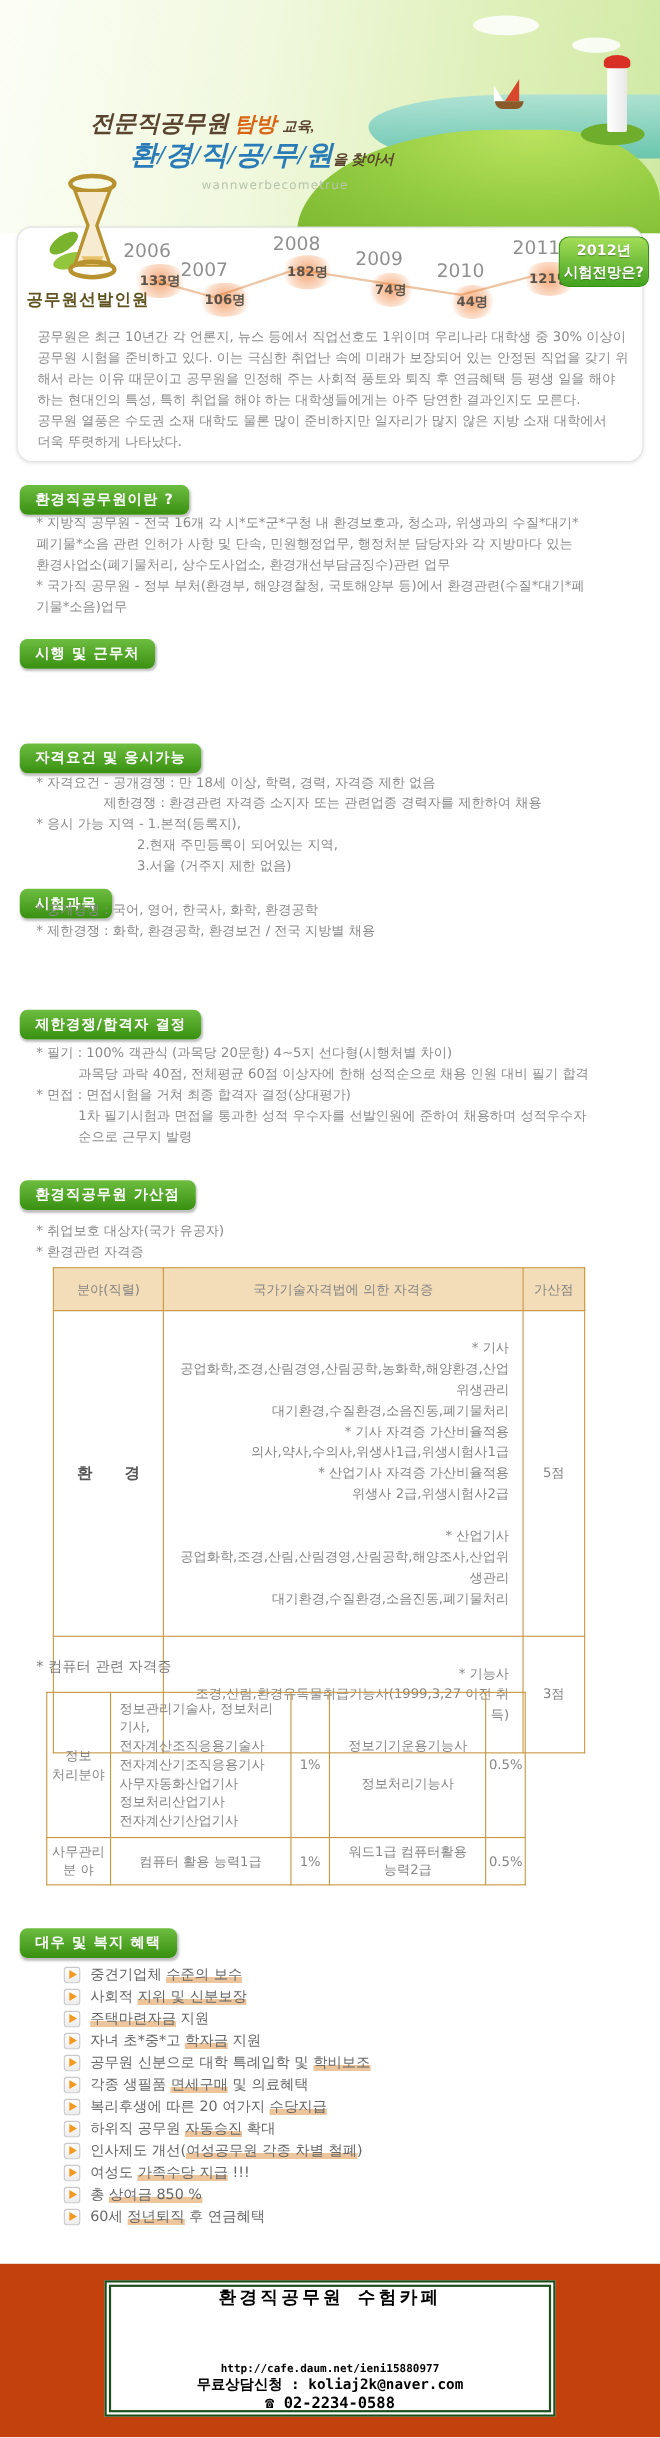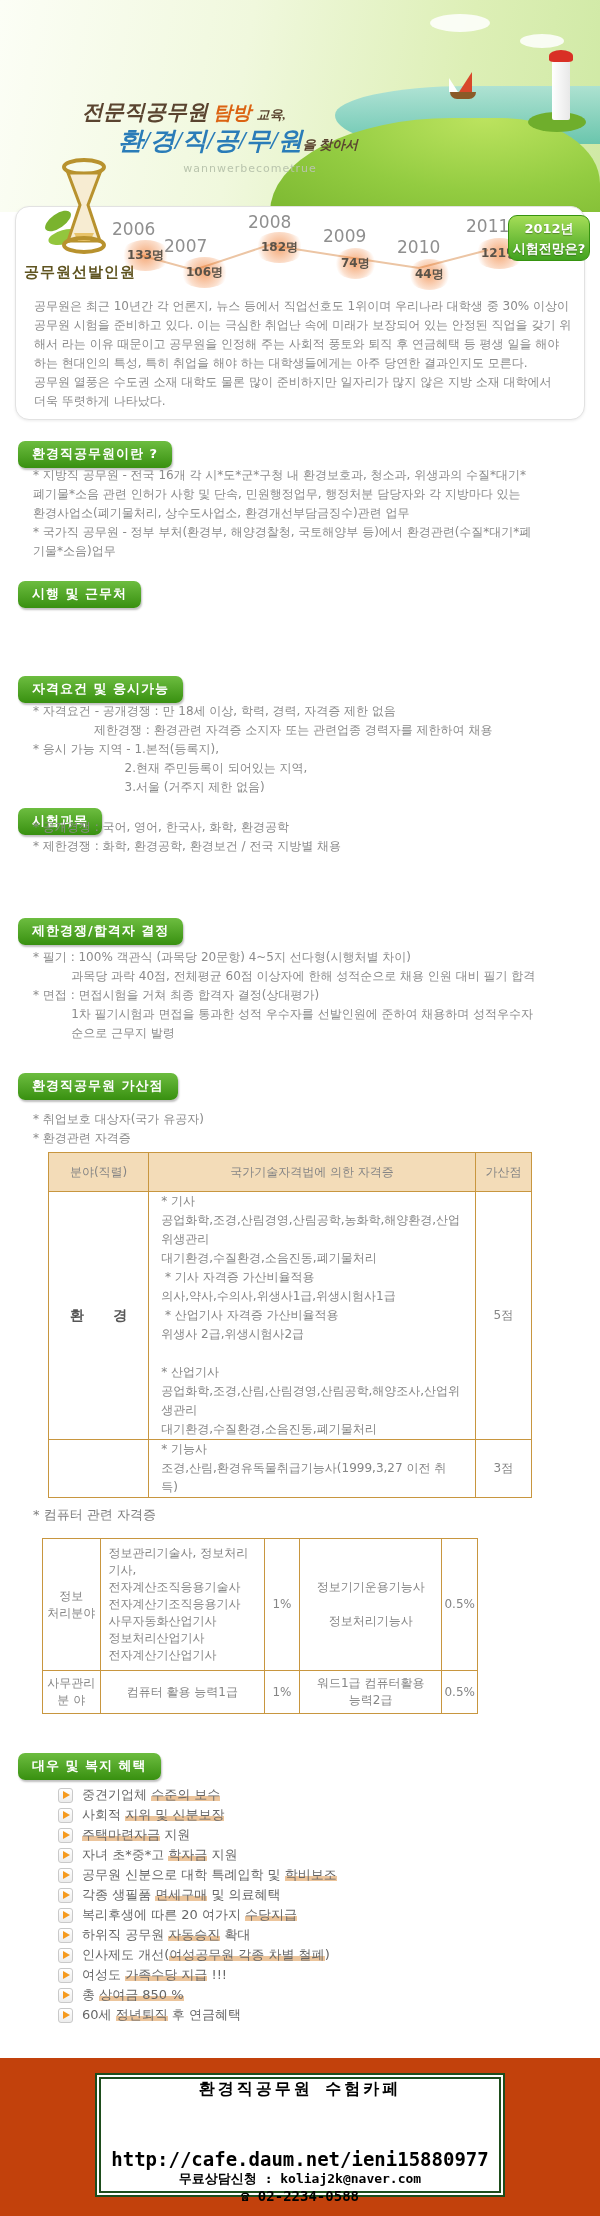--- a/index.html
+++ b/index.html
@@ -70,21 +70,21 @@
         background:linear-gradient(#6dbd40,#389010);color:#fff;font-size:13px;font-weight:bold;
         box-shadow:1px 2px 2px rgba(0,0,0,.25);letter-spacing:1px;}
   .sec-body{position:absolute;left:33px;width:554px;font-size:12px;line-height:19px;color:#8a8a8a;
         white-space:pre-wrap;}
 
   
   table{border-collapse:collapse;position:absolute;}
   .t1{left:48px;top:1152px;width:484px;}
   .t1 th,.t1 td{border:1px solid #c8963f;font-size:12px;color:#858585;}
   .t1 th{background:#f3dcb8;font-weight:normal;height:36px;}
-  .t1 .cert{padding:0 12px;white-space:pre-wrap;line-height:19px;text-align:left;}
+  .t1 .cert{padding:24px 12px;white-space:pre-wrap;line-height:19px;text-align:right;}
   .t1 .field{text-align:center;font-weight:bold;color:#555;font-size:14px;white-space:pre;}
   .t1 .pts{text-align:center;}
   .comp-label{position:absolute;left:33px;top:1506px;font-size:13px;color:#7d7d7d;}
   .t2{left:42px;top:1538px;width:436px;}
   .t2 td{border:1px solid #c8963f;font-size:12px;color:#858585;text-align:center;line-height:17px;
         white-space:pre-wrap;padding:4px 2px;}
   .t2 .certs{text-align:left;padding:6px 8px;}
 
   
   .benefits{position:absolute;left:58px;top:1785px;width:520px;list-style:none;margin:0;padding:0;}
@@ -94,21 +94,21 @@
   .b-arrow{width:0;height:0;border-left:7px solid #f59a1e;border-top:4px solid transparent;
         border-bottom:4px solid transparent;margin-left:2px;}
   .hl{background:linear-gradient(transparent 60%,#ecc59c 60%,#ecc59c 96%,transparent 96%);}
 
   
   .footer{position:absolute;left:0;top:2058px;width:600px;height:158px;background:#c2410c;}
   .fbox{width:398px;height:112px;margin:15px auto 0;background:#fff;border:6px double #1e4d1c;
         display:flex;flex-direction:column;justify-content:space-evenly;align-items:center;
         font-family:"DejaVu Sans Mono",monospace;font-weight:bold;color:#000;}
   .fb-title{font-size:16px;letter-spacing:3px;}
-  .fb-url{font-size:19px;cursor:pointer;margin-top:48px;}
+  .fb-url{font-size:10px;cursor:pointer;margin-top:48px;}
   .fb-consult{font-size:13px;}
   .fb-phone{font-size:14px;}
 </style>
 </head>
 <body>
 
 <div class="page">
 
   <div class="banner">
     <div class="cloud" style="left:430px;top:14px;width:60px;height:18px"></div>

